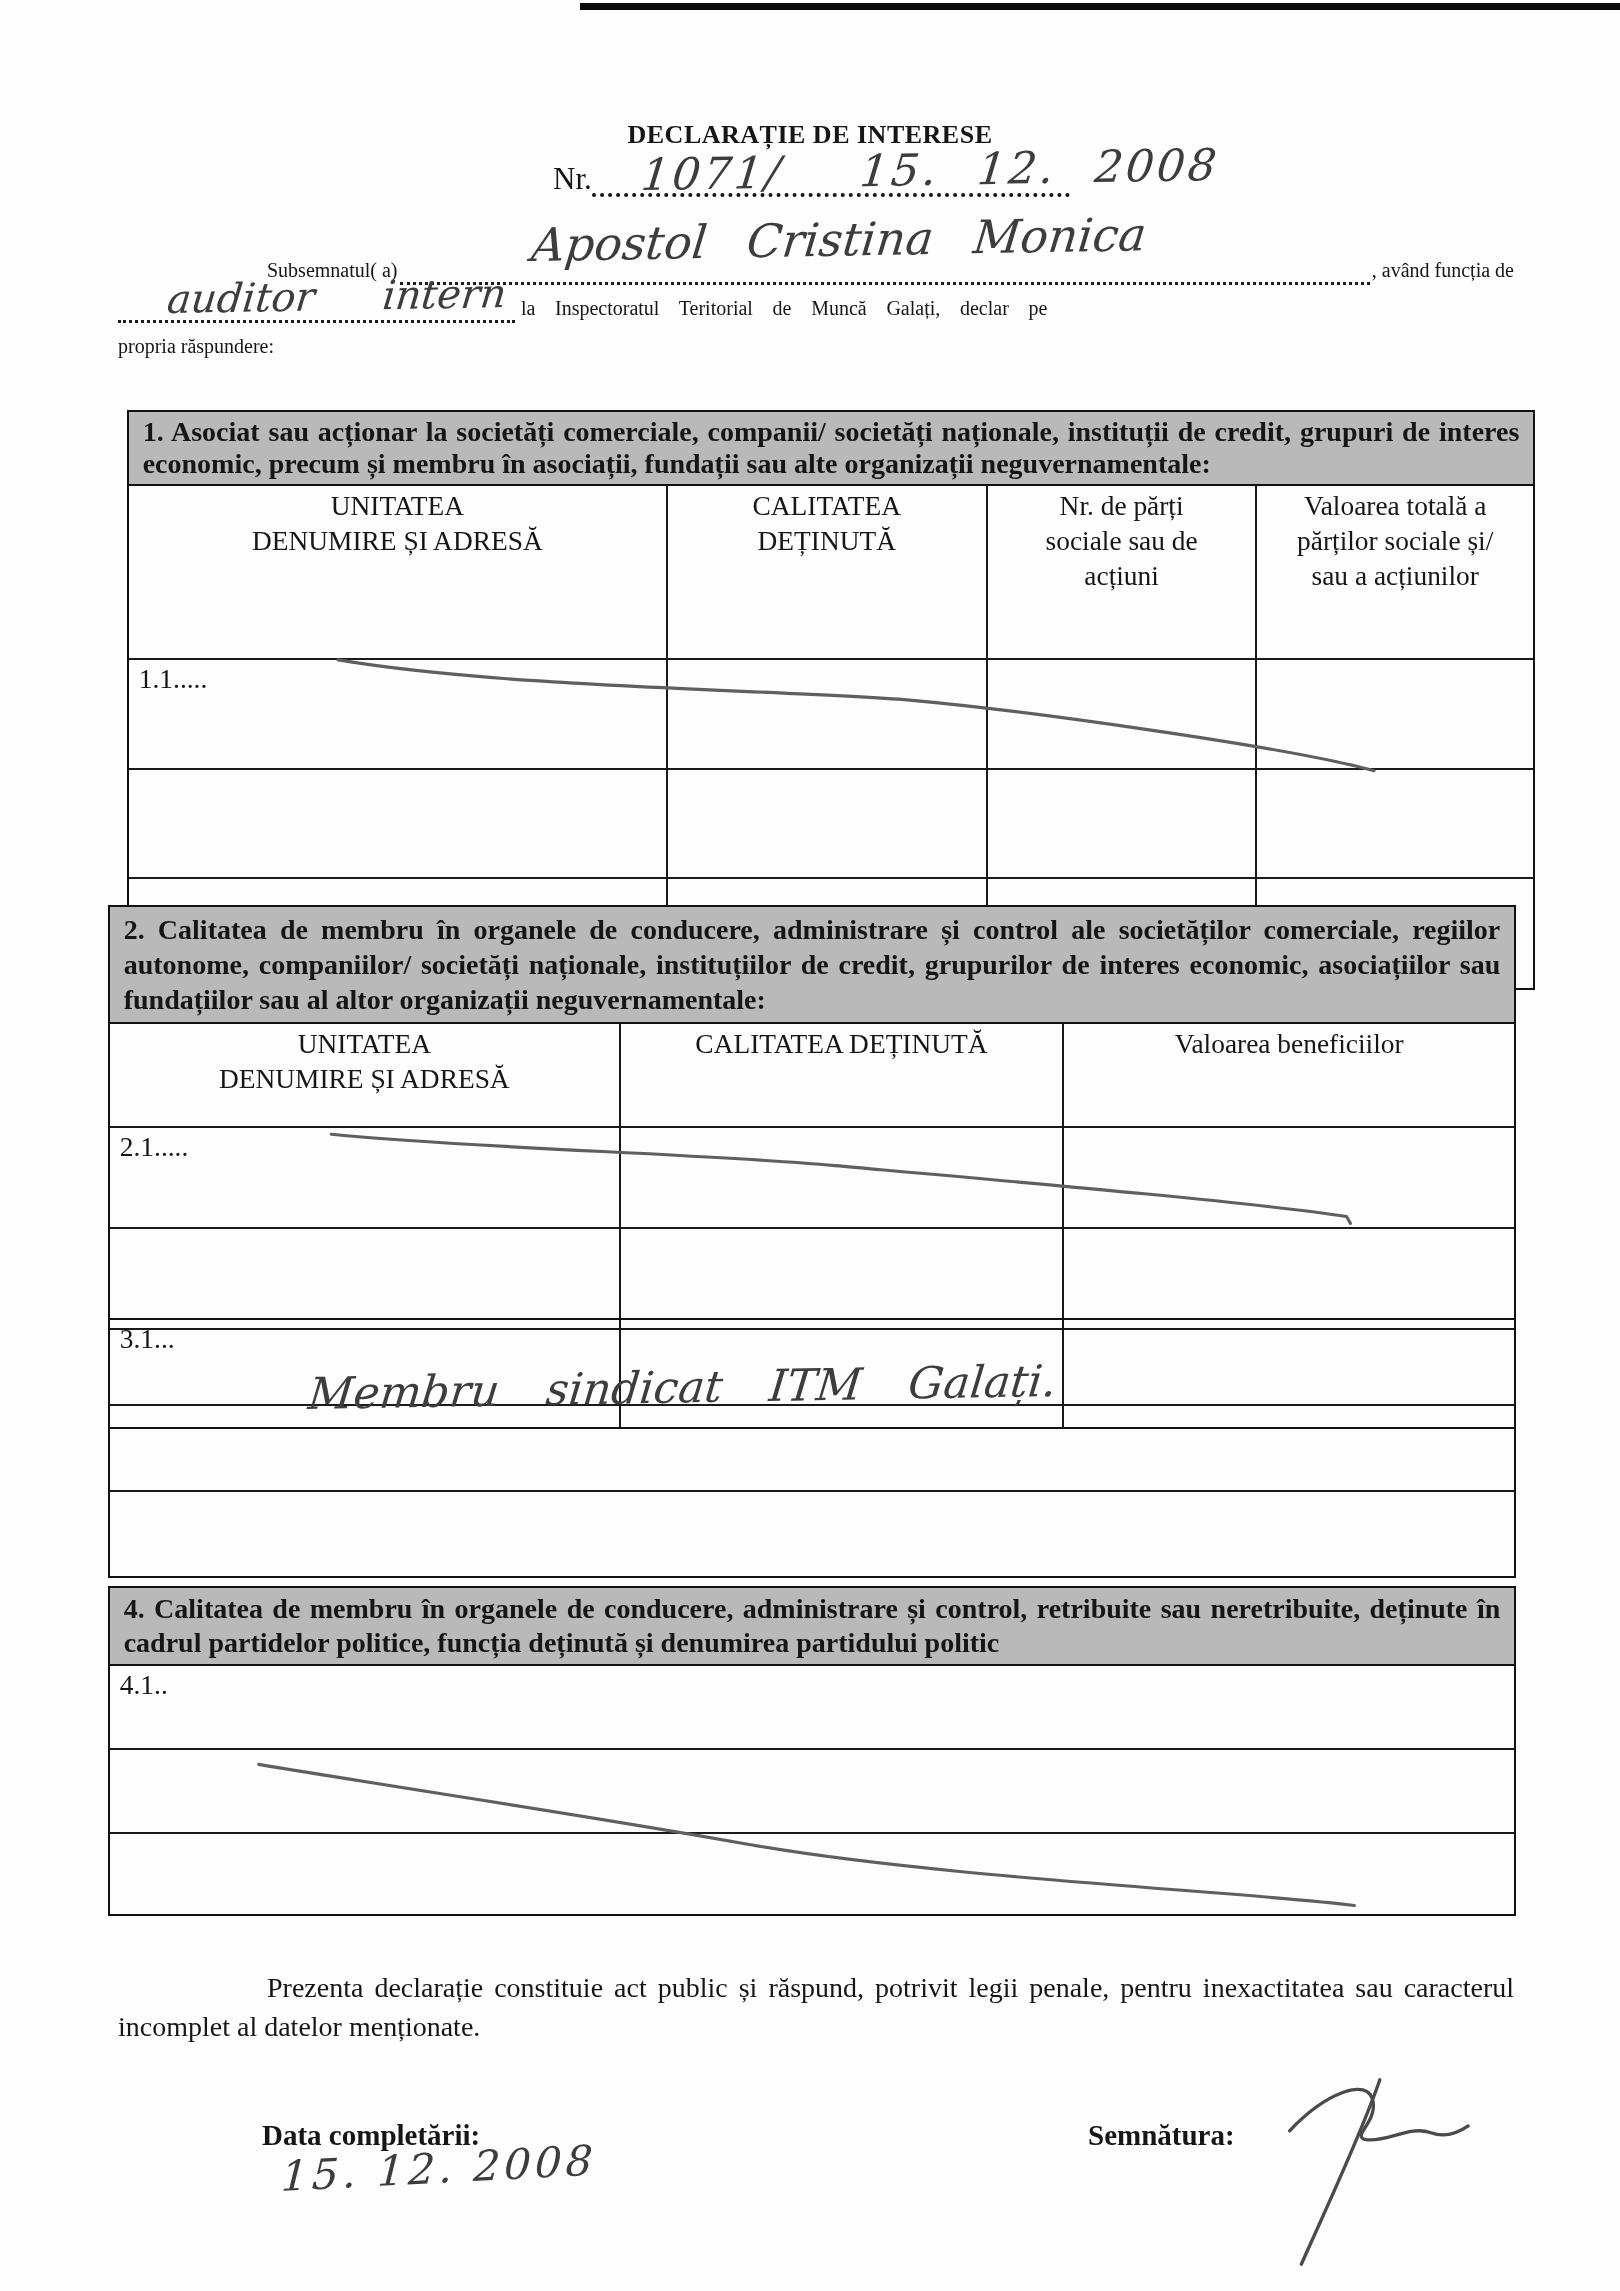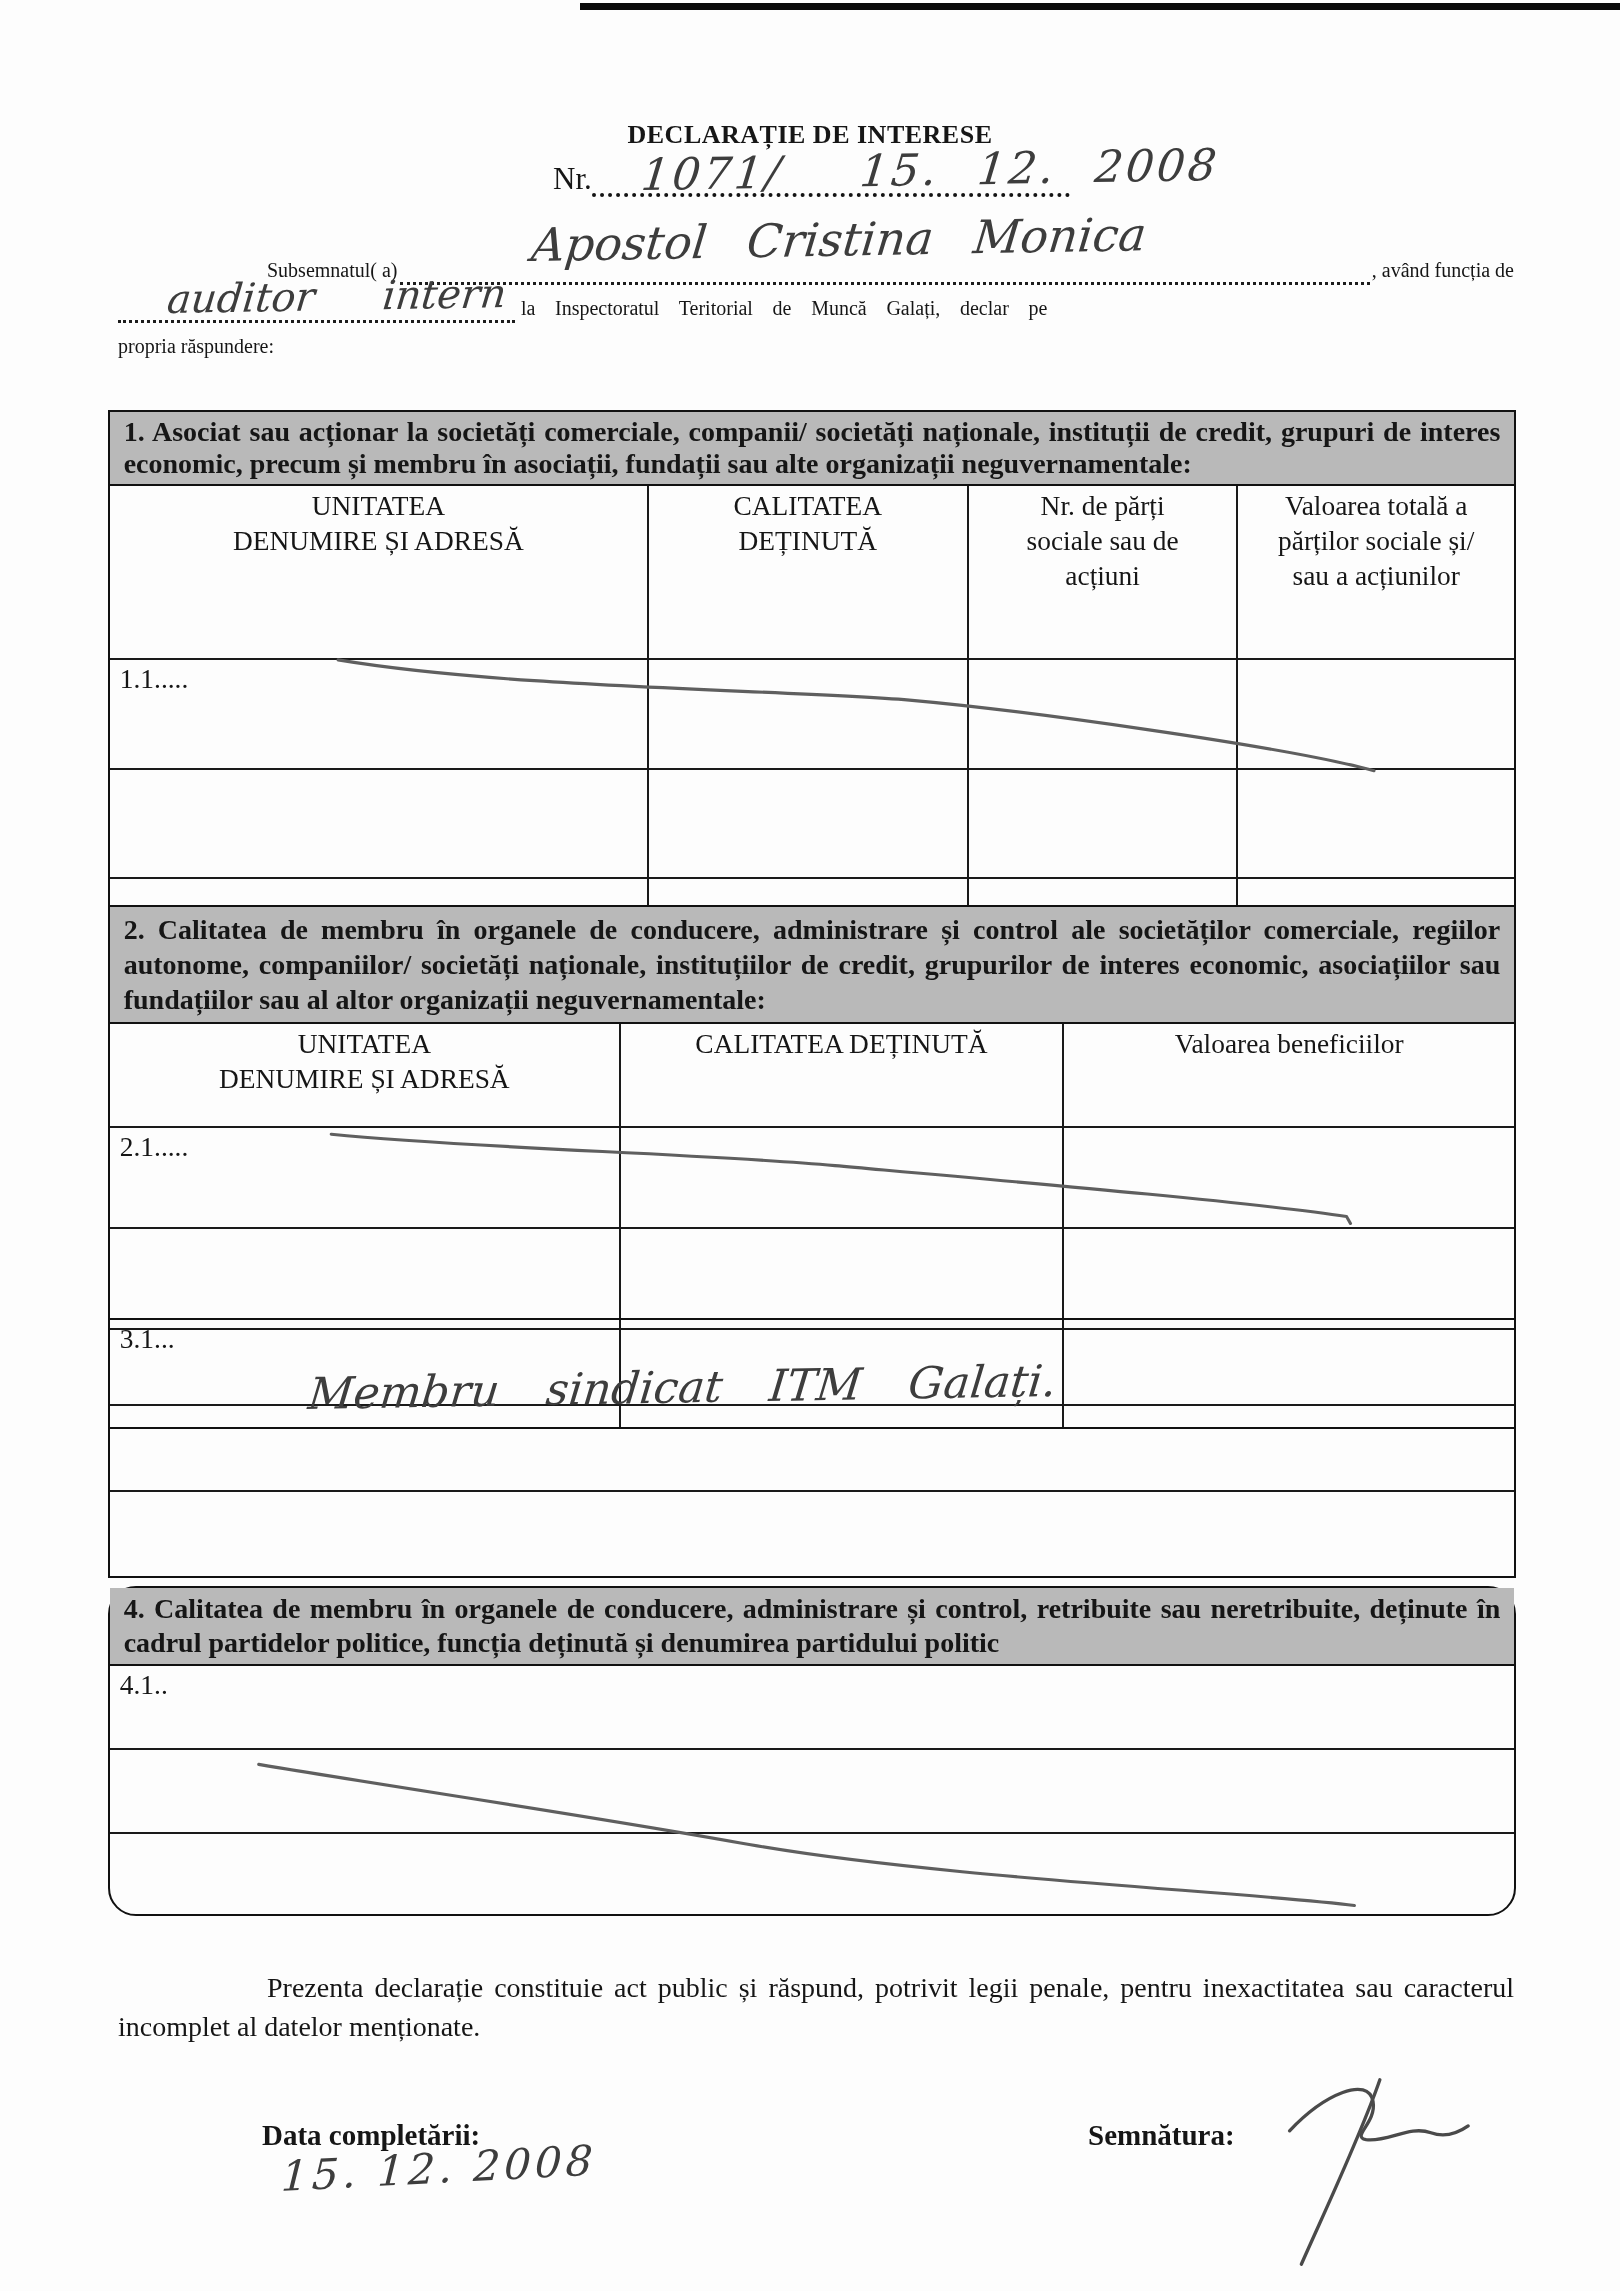--- a/index.html
+++ b/index.html
@@ -41,24 +41,24 @@
   .hw-func{top:276px;left:165px;font-size:40px;word-spacing:55px;}
   .hw-s3{top:1368px;left:306px;font-size:44px;word-spacing:33px;}
   .hw-date{top:2152px;left:280px;font-size:42px;letter-spacing:3.9px;transform:skewX(-6deg) rotate(-3deg);}
   
   .section{
     position:absolute;left:108px;width:1408px;
     border:2.9px solid #111;
     box-sizing:border-box;
     display:flex;flex-direction:column;
   }
-  .sec1{top:410px;height:580px;}
+  .sec1{top:410px;height:580px;margin-left:19px;}
   .sec2{top:905px;height:524px;}
   .sec3{top:1318px;height:260px;}
-  .sec4{top:1586px;height:330px;border-radius:28px;}
+  .sec4{top:1586px;height:330px;}
   .sec-head{
     background:#b9b9b9;
     border-bottom:2.9px solid #111;
     font-weight:bold;font-size:28px;
     text-align:justify;
     padding:3.9px 13.7px;
     line-height:32px;
     flex:none;
   }
   .sec2 .sec-head{line-height:35px;padding:4.9px 13.7px;}

